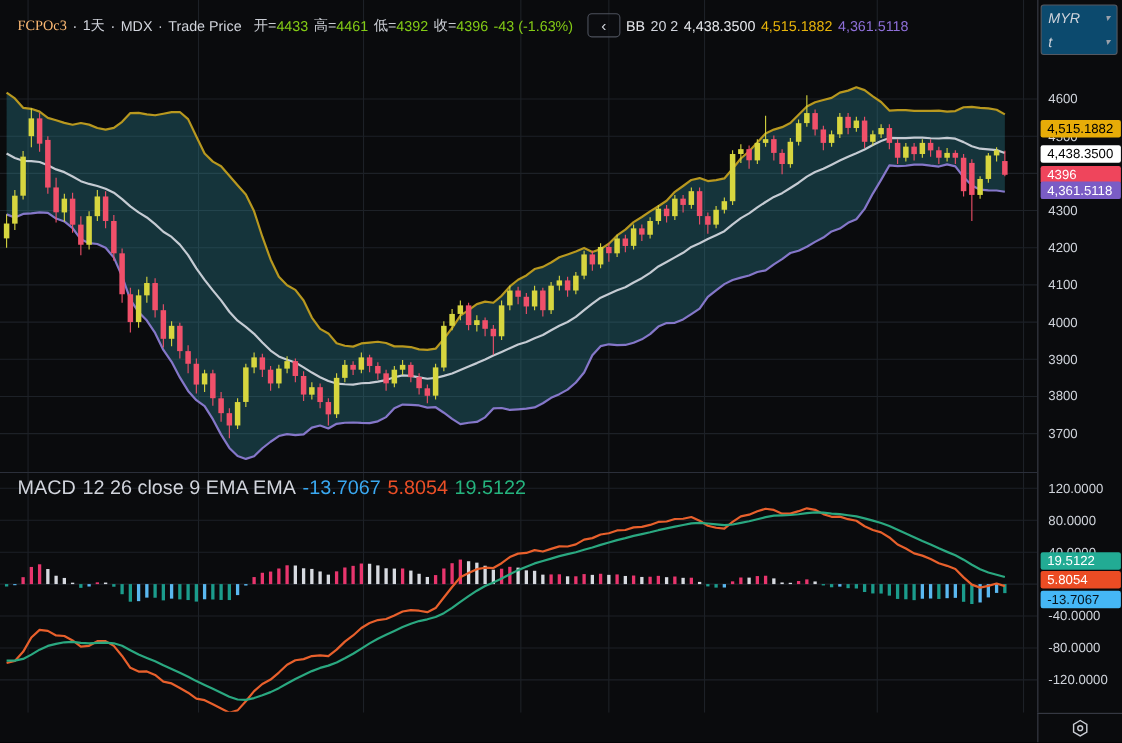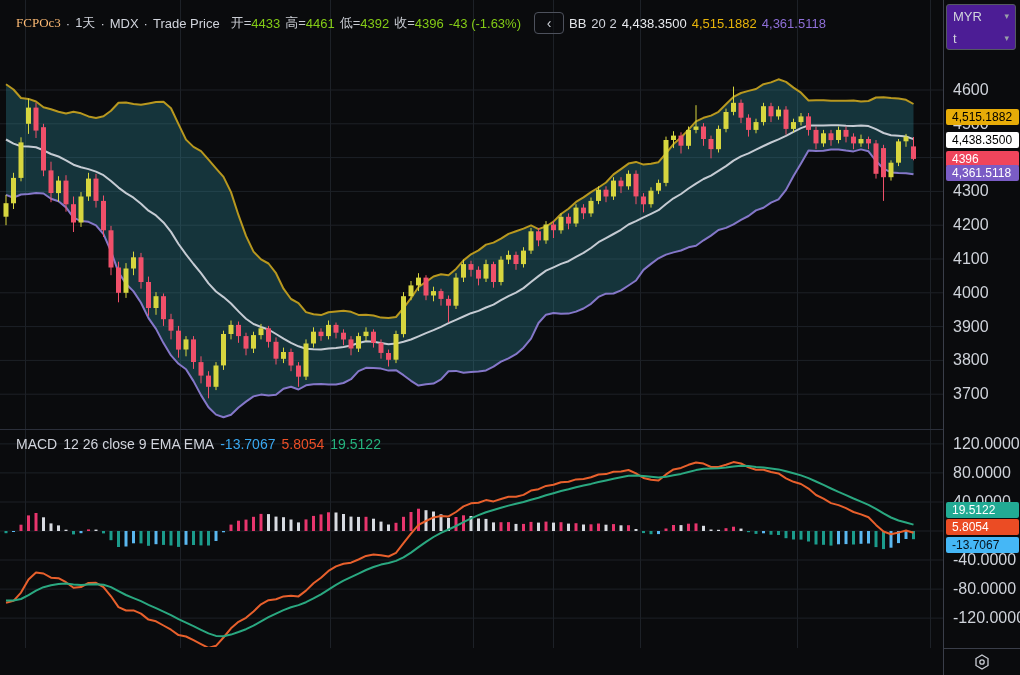--- a/index.html
+++ b/index.html
@@ -15,35 +15,35 @@
   .hdr-dim{color:#d1d4dc;}
   .hdr-red{color:#84cc16;}
   .hdr-lbl{color:#c9ccd3;}
   .collapse-btn{display:inline-flex;align-items:center;justify-content:center;width:30px;height:22px;
        border:1px solid #4d515c;border-radius:4px;color:#cfd3da;font-size:14px;margin:0 10px 0 8px;
        cursor:pointer;background:rgba(12,13,16,.6);}
   .bb-name{color:#e4e6ea;}
   .bb-basis{color:#e8eaee;}
   .bb-upper{color:#e7b40a;}
   .bb-lower{color:#8e6fd8;}
-  .macd-header{position:absolute;left:16px;top:436px;height:18px;display:flex;align-items:flex-start;
-       font-size:14px;white-space:nowrap;z-index:6;}
+  .macd-header{position:absolute;left:16px;top:436px;height:18px;display:flex;align-items:flex-end;
+       font-size:18px;white-space:nowrap;z-index:6;}
   .macd-header span{margin-right:6px;}
   .macd-hist-v{color:#3aa8f0;}
   .macd-line-v{color:#eb4f27;}
   .macd-sig-v{color:#25b47e;}
   
   #price-scale{position:absolute;left:943px;top:0;width:77px;height:648px;background:#0a0b0d;
        border-left:1px solid #3a3e49;z-index:4;}
-  .tick-label{position:absolute;left:9px;font-size:16px;color:#cfd3da;line-height:14px;}
+  .tick-label{position:absolute;left:9px;font-size:12px;color:#cfd3da;line-height:14px;}
   .scale-badge{position:absolute;left:2px;width:73px;height:16px;border-radius:2px;font-size:12px;
        line-height:16px;padding-left:6px;white-space:nowrap;overflow:hidden;}
   
   #symbol-box{position:absolute;left:946px;top:4px;width:70px;height:46px;border:1px solid #555962;
-       border-radius:3px;z-index:7;background:#4c1d95;}
+       border-radius:3px;z-index:7;background:#0c4a6e;font-style:italic;}
   .sym-row{height:22px;display:flex;align-items:center;justify-content:space-between;
        padding:0 6px;font-size:13px;color:#d1d4dc;cursor:pointer;}
   .sym-caret{font-size:9px;color:#9aa0aa;}
   
   #time-axis{position:absolute;left:0;top:648px;width:943px;height:27px;border-top:1px solid #3a3e49;
        background:#0a0b0d;z-index:4;}
   .time-label{position:absolute;top:5px;font-size:13px;font-weight:600;color:#ced2d9;white-space:nowrap;}
   #axis-corner{position:absolute;left:943px;top:648px;width:77px;height:27px;border-top:1px solid #3a3e49;
        border-left:1px solid #3a3e49;background:#0a0b0d;z-index:4;display:flex;align-items:center;
        justify-content:center;cursor:pointer;}

